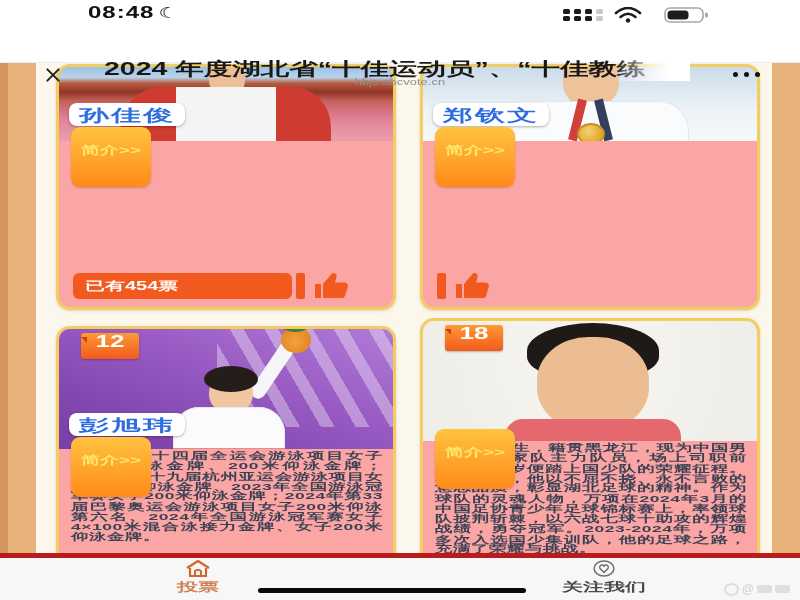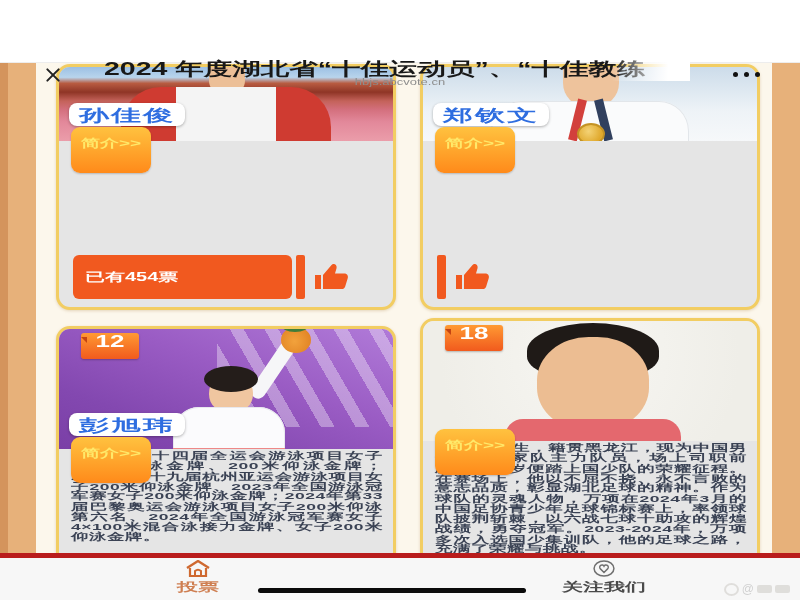--- a/index.html
+++ b/index.html
@@ -29,42 +29,42 @@
         background:linear-gradient(90deg,rgba(255,255,255,0),#fff 72%);}
   .menu-dots{position:absolute;right:40px;top:46px;display:flex;gap:6px;cursor:pointer;}
   .menu-dots i{width:5px;height:5px;border-radius:50%;background:#111;}
   .nav-url{position:absolute;left:0;right:0;top:48px;text-align:center;}
   .nav-url span{display:inline-block;font-size:13px;color:#8d8d8d;transform:scaleY(.72);transform-origin:center top;}
   
   .content{position:absolute;top:62px;left:0;right:0;bottom:42px;background:#e7b17a;overflow:hidden;}
   .edge-strip{position:absolute;left:0;top:0;bottom:0;width:8px;background:#d4945c;}
   .panel{position:absolute;left:36px;right:28px;top:0;bottom:0;background:#fcf7ec;}
   
-  .card{position:absolute;width:334px;background:#e5e5e5;border:3px solid #f2cd62;border-radius:14px;
+  .card{position:absolute;width:334px;background:#fca5a5;border:3px solid #f2cd62;border-radius:14px;
         overflow:hidden;box-shadow:0 1px 3px rgba(160,110,40,.25);text-decoration:underline;}
   .card.c1{left:56px;top:2px;height:240px;}
   .card.c2{left:420px;top:2px;height:240px;}
   .card.c3{left:56px;top:264px;height:262px;}
   .card.c4{left:420px;top:256px;height:262px;}
   .photo{position:relative;width:100%;overflow:hidden;}
   .ph-short{height:74px;} .ph-tall{height:120px;}
   .name-box{position:absolute;left:10px;background:#fff;border-radius:8px;height:22px;
         padding:1px 10px 0;box-shadow:0 1px 3px rgba(0,0,0,.3);z-index:5;}
   .name-box span{display:block;font-size:30px;font-weight:800;color:#2e6de0;letter-spacing:2px;
         transform:scaleY(.55);transform-origin:left top;white-space:nowrap;}
-  .intro-pill{position:absolute;left:12px;height:28px;border-radius:9px;padding:9px 10px;
+  .intro-pill{position:absolute;left:12px;height:28px;border-radius:9px;padding:16px 10px;
         background:linear-gradient(180deg,#ffc23f,#ff8a1a);box-shadow:0 1px 2px rgba(0,0,0,.2);z-index:5;}
   .intro-pill span{display:block;font-size:19px;font-weight:700;color:#ffe96a;
         transform:scaleY(.6);transform-origin:left top;white-space:nowrap;}
   .desc{position:absolute;left:12px;right:10px;z-index:4;}
   .desc span{display:block;font-size:17.5px;line-height:1.02;font-weight:700;color:#3a4254;
         letter-spacing:.5px;text-align:justify;transform:scaleY(.57);transform-origin:left top;}
   .n1 .name-box{top:36px;} .n1 .intro-pill{top:60px;} .n1 .desc{top:74px;}
   .n3 .name-box{top:84px;} .n3 .intro-pill{top:108px;} .n3 .desc{top:122px;}
-  .vote{position:absolute;left:14px;right:36px;bottom:8px;height:44px;display:flex;gap:4px;cursor:pointer;}
+  .vote{position:absolute;left:14px;right:36px;bottom:8px;height:26px;display:flex;gap:4px;cursor:pointer;}
   .vote-count{flex:1;background:#f1591f;border-radius:6px;display:flex;align-items:center;padding-left:12px;}
   .vote-count span{display:block;font-size:20px;font-weight:700;color:#fff;
         transform:scaleY(.6);transform-origin:left center;white-space:nowrap;}
   .vote-sep{width:9px;background:#f1591f;border-radius:2px;}
   .vote-thumb{width:48px;display:flex;align-items:center;justify-content:center;}
   .badge{position:absolute;left:22px;top:4px;width:58px;height:26px;z-index:6;text-align:center;
         background:linear-gradient(180deg,#ff9a33,#f15a1d);border-radius:3px;box-shadow:0 1px 2px rgba(0,0,0,.25);}
   .badge span{display:inline-block;font-size:26px;font-weight:700;color:#fff;
         transform:scaleY(.6);transform-origin:center top;}
   .badge::after{content:'';position:absolute;left:-6px;top:4px;border:6px solid transparent;
@@ -110,20 +110,43 @@
   .watermark{position:absolute;right:10px;top:24px;display:flex;align-items:center;gap:3px;opacity:.35;filter:blur(.4px);}
   .watermark b{font-size:12px;color:#8a8a8a;font-weight:400;}
   .wm-blob{width:15px;height:8px;background:#b5b0aa;border-radius:2px;}
   .wm-ring{width:11px;height:9px;border:2px solid #b5b0aa;border-radius:50%;}
 </style>
 </head>
 <body>
 
 <div id="screen">
 
+  <div class="statusbar">
+    <div class="time"><span>08:48</span><span class="moon">☾</span></div>
+    <div class="dots">
+        <i></i>
+        <i></i>
+        <i></i>
+        <i></i>
+        <i></i>
+        <i></i>
+        <i></i>
+        <i></i>
+      </div>
+    <svg class="wifi" width="28" height="16" viewBox="0 0 28 16">
+      <path d="M2 6 Q14 -4 26 6" fill="none" stroke="#1c1c1c" stroke-width="2.6" stroke-linecap="round"></path>
+      <path d="M6.5 10 Q14 3.5 21.5 10" fill="none" stroke="#1c1c1c" stroke-width="2.6" stroke-linecap="round"></path>
+      <circle cx="14" cy="13.5" r="2.2" fill="#1c1c1c"></circle>
+    </svg>
+    <svg class="batt" width="46" height="16" viewBox="0 0 46 16">
+      <rect x="1" y="1" width="38" height="14" rx="5" fill="#fff" stroke="#a8a8a8" stroke-width="1.6"></rect>
+      <rect x="3.5" y="3.5" width="21" height="9" rx="3.5" fill="#1c1c1c"></rect>
+      <rect x="41" y="5.5" width="3" height="5" rx="1.5" fill="#a8a8a8"></rect>
+    </svg>
+  </div>
 
   <div class="navbar">
     <div class="close-x">
         <i></i>
         <i></i>
       </div>
     <div class="nav-title"><span>2024 年度湖北省“十佳运动员”、“十佳教练</span></div>
     <div class="menu-dots">
         <i></i>
         <i></i>

